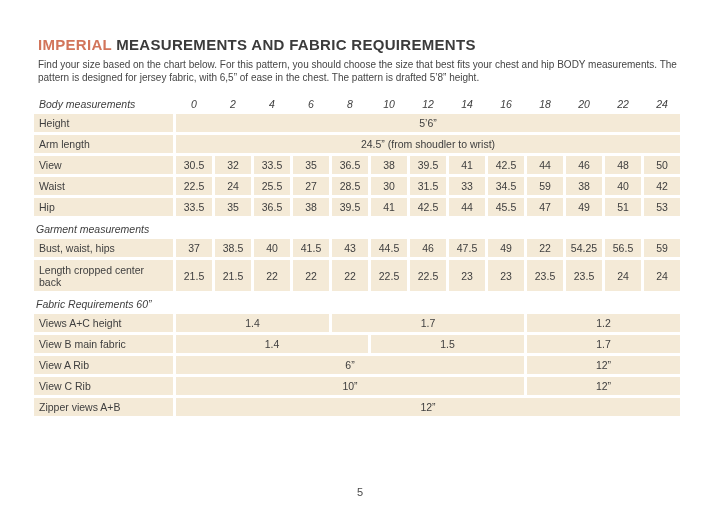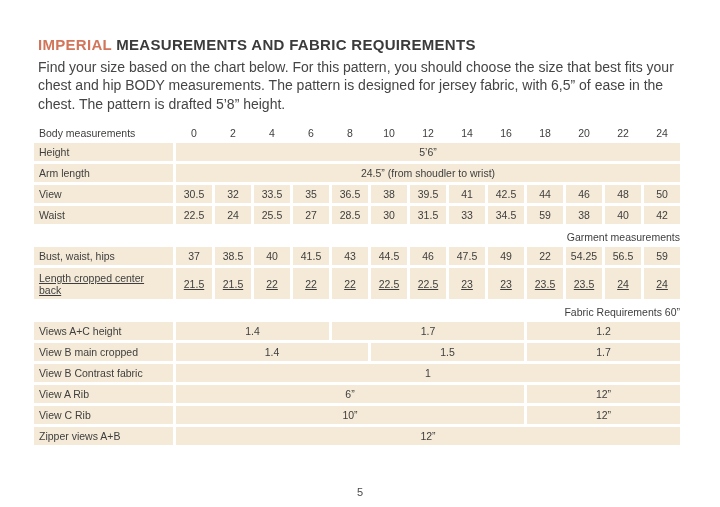--- a/index.html
+++ b/index.html
@@ -18,21 +18,21 @@
     font-size:15px;
     font-weight:bold;
     letter-spacing:0.3px;
     color:#3b3b3b;
     white-space:nowrap;
   }
   .title .accent { color:#d2755b; }
   .intro {
     margin:5px 0 0 4px;
     max-width:648px;
-    font-size:14px;
+    font-size:10px;
     line-height:1.32;
     color:#454545;
   }
   table.size-chart {
     width:652px;
     margin:10px 0 0 -3px;
     border-collapse:separate;
     border-spacing:3px;
     table-layout:fixed;
   }
@@ -46,28 +46,29 @@
     color:#3e3e3e;
     overflow:hidden;
   }
   table.size-chart td.lbl {
     text-align:left;
     padding:0 4px 0 5px;
   }
   table.size-chart tr.hdr td,
   table.size-chart tr.sec td {
     background:transparent;
+    font-style:italic;
   }
   table.size-chart tr.hdr td { height:14px; }
   table.size-chart tr.sec td {
-    text-align:right;
+    text-align:left;
     padding:2px 0 0 2px;
     height:15px;
   }
-  table.size-chart tr.tall td { height:31px; line-height:1.15;text-decoration:underline; }
+  table.size-chart tr.tall td { height:31px; line-height:1.15; }
   .page-number {
     position:absolute;
     left:0; right:0;
     bottom:9px;
     text-align:center;
     font-size:11px;
     color:#4a4a4a;
   }
   col.c-label { width:139px; }
 </style>
@@ -154,20 +155,36 @@
         <td>30</td>
         <td>31.5</td>
         <td>33</td>
         <td>34.5</td>
         <td>59</td>
         <td>38</td>
         <td>40</td>
         <td>42</td>
       </tr>
 
+      <tr>
+        <td class="lbl">Hip</td>
+        <td>33.5</td>
+        <td>35</td>
+        <td>36.5</td>
+        <td>38</td>
+        <td>39.5</td>
+        <td>41</td>
+        <td>42.5</td>
+        <td>44</td>
+        <td>45.5</td>
+        <td>47</td>
+        <td>49</td>
+        <td>51</td>
+        <td>53</td>
+      </tr>
 
       <tr class="sec">
         <td colspan="14">Garment measurements</td>
       </tr>
 
       <tr>
         <td class="lbl">Bust, waist, hips</td>
         <td>37</td>
         <td>38.5</td>
         <td>40</td>
@@ -206,30 +223,26 @@
       </tr>
 
       <tr>
         <td class="lbl">Views A+C height</td>
         <td colspan="4">1.4</td>
         <td colspan="5">1.7</td>
         <td colspan="4">1.2</td>
       </tr>
 
       <tr>
-        <td class="lbl">View B main cropped</td>
+        <td class="lbl">View B main fabric</td>
         <td colspan="5">1.4</td>
         <td colspan="4">1.5</td>
         <td colspan="4">1.7</td>
       </tr>
 
-      <tr>
-        <td class="lbl">View B Contrast fabric</td>
-        <td colspan="13">1</td>
-      </tr>
 
       <tr>
         <td class="lbl">View A Rib</td>
         <td colspan="9">6”</td>
         <td colspan="4">12”</td>
       </tr>
 
       <tr>
         <td class="lbl">View C Rib</td>
         <td colspan="9">10”</td>

